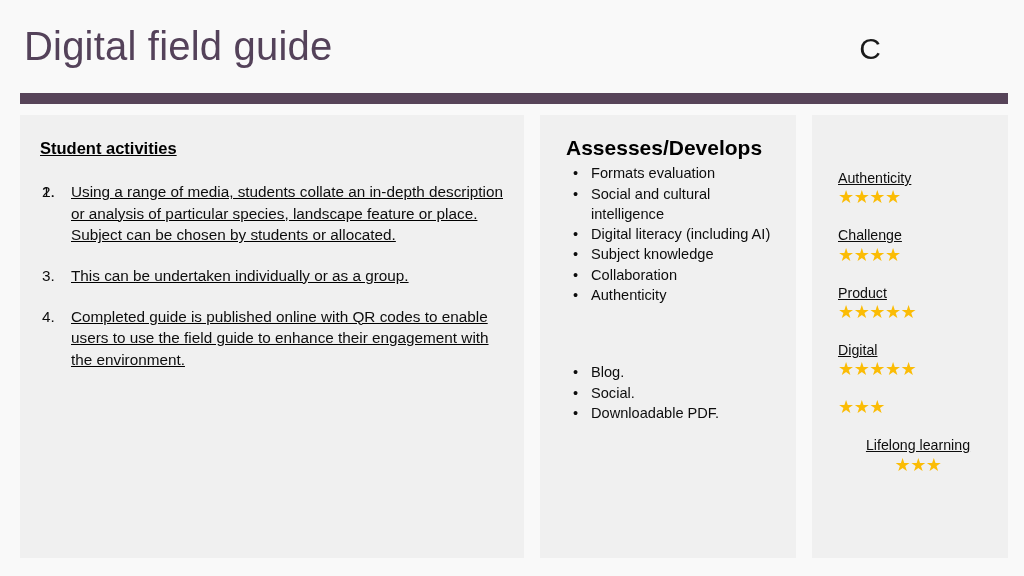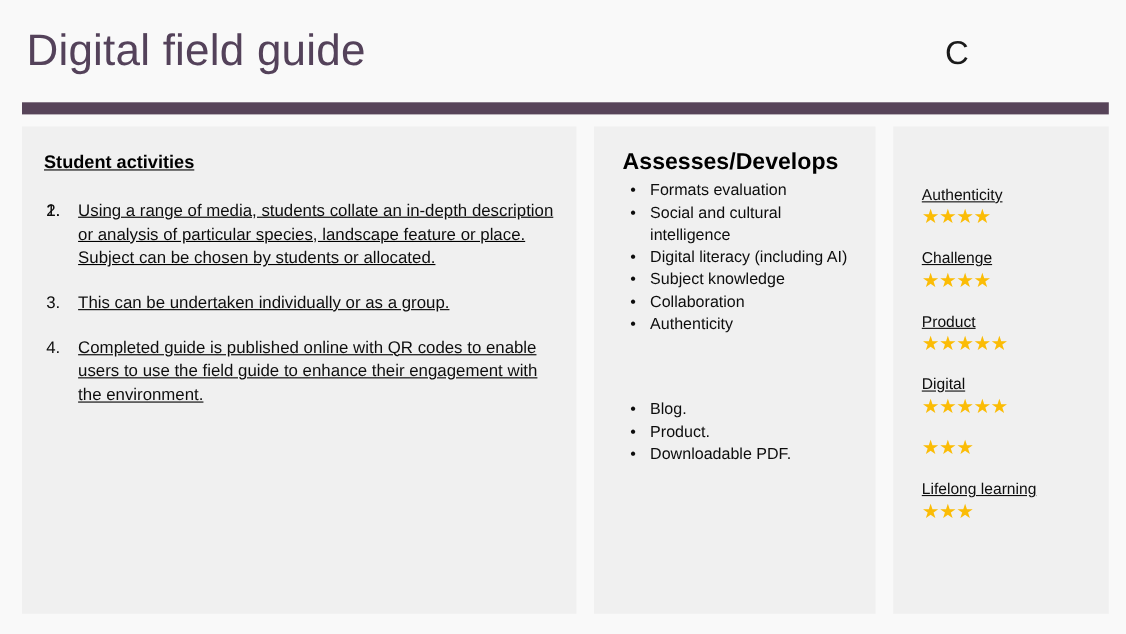--- a/index.html
+++ b/index.html
@@ -152,20 +152,21 @@
 
   
   .right-inner {
     padding: 54px 10px 0 26px;
   }
   .rating-row {
     margin-bottom: 19px;
   }
   .rating-row:last-child {
     margin-bottom: 0;
+    text-align: center;
   }
   .rating-label {
     font-size: 14.2px;
     color: #0d0d0d;
     line-height: 1.3;
     margin-bottom: 1px;
     text-decoration: underline;
   }
   .rating-stars {
     font-size: 18px;
@@ -240,21 +241,21 @@
 
     <div class="mid-gap"></div>
 
     <ul class="bullets">
       <li>
         <span class="dot">•</span>
         <span>Blog.</span>
       </li>
       <li>
         <span class="dot">•</span>
-        <span>Product.</span>
+        <span>Social.</span>
       </li>
       <li>
         <span class="dot">•</span>
         <span>Downloadable PDF.</span>
       </li>
     </ul>
 
   </div>
 </div>
 

